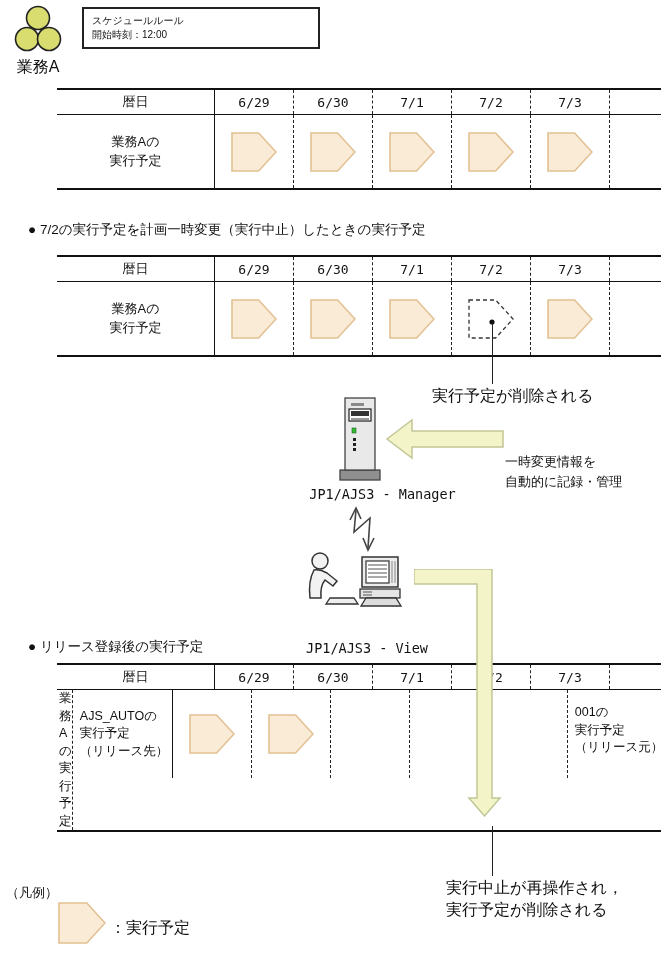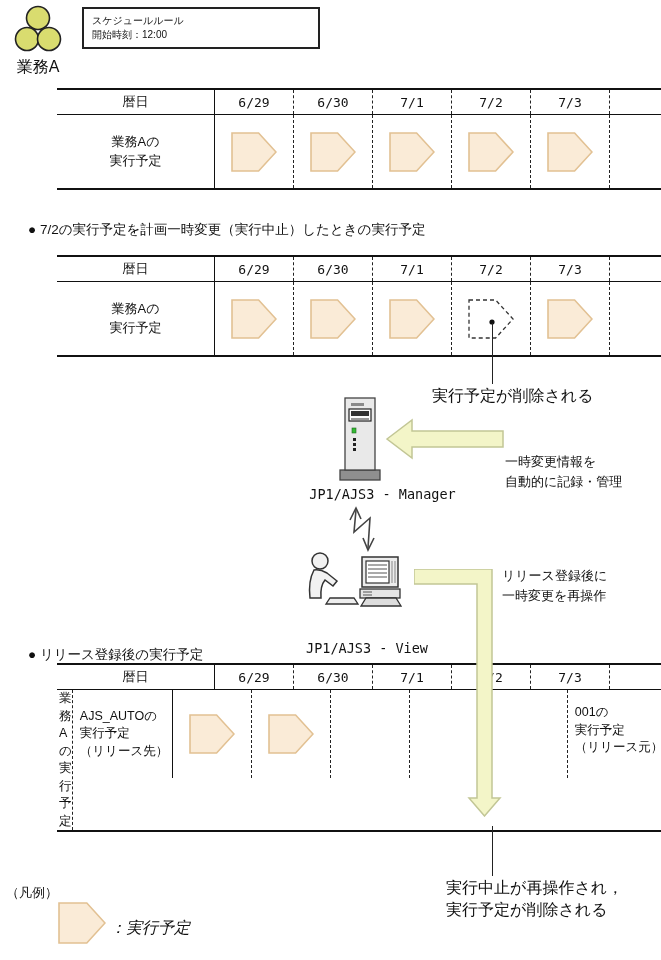--- a/index.html
+++ b/index.html
@@ -192,26 +192,22 @@
     <rect x="60" y="38" width="40" height="9" fill="#e5e5e5" stroke="#333" stroke-width="1.3"></rect>
     <line x1="63" y1="41" x2="72" y2="41" stroke="#555" stroke-width="1"></line>
     <line x1="63" y1="44" x2="72" y2="44" stroke="#555" stroke-width="1"></line>
     <polygon points="66,47 96,47 101,55 61,55" fill="#ddd" stroke="#333" stroke-width="1.3"></polygon>
   </svg>
   <div class="abs mono iconlabel" style="left:292px;top:640px;width:150px;">JP1/AJS3 - View</div>
 
   <svg class="abs flow" style="left:414px;top:569px;" width="88" height="248" viewBox="0 0 88 248">
     <path d="M0,0 L78,0 L78,229 L86,229 L70.5,247 L55,229 L63,229 L63,15 L0,15 Z" style="fill:var(--arrow-fill);stroke:var(--arrow-border)" stroke-width="1.5"></path>
   </svg>
-  <div class="abs note" style="left:502px;top:566px;">
-    <div>リリース登録後に</div>
-    <div>一時変更を再操作</div>
-  </div>
-
-  <div class="abs sect" style="left:28px;top:638px;margin-top:8px;">●  リリース登録後の実行予定</div>
+
+  <div class="abs sect" style="left:28px;top:638px;">●  リリース登録後の実行予定</div>
 
   <div id="table3" class="abs tbl" style="top:663px;">
       <div class="thead">
     <div class="hlabel">暦日</div>
     <div class="dcol dhead mono">6/29</div>
         <div class="dcol dhead mono">6/30</div>
         <div class="dcol dhead mono">7/1</div>
         <div class="dcol dhead mono">7/2</div>
         <div class="dcol dhead mono">7/3</div>
     <div class="filler"></div>
@@ -277,15 +273,15 @@
   <div class="abs callout-line" style="left:492px;top:826px;height:50px;z-index:7;"></div>
   <div class="abs jp" style="left:446px;top:877px;z-index:7;">
     <div>実行中止が再操作され，</div>
     <div>実行予定が削除される</div>
   </div>
 
   <div class="abs legend-title" style="left:6px;top:884px;">（凡例）</div>
   <span id="legend-shape" class="abs" style="left:58px;top:902px;"><svg width="48" height="42">
       <path d="M1,1 L28.799999999999997,1 L47,21 L28.799999999999997,41 L1,41 Z" style="fill:var(--pent-fill);stroke:var(--pent-border)" stroke-width="1.6"></path>
       </svg></span>
-  <div class="abs jp" style="left:110px;top:917px;font-style:italic;">：実行予定</div>
+  <div class="abs jp" style="left:110px;top:917px;">：実行予定</div>
 
 </div>
 
 </body></html>

